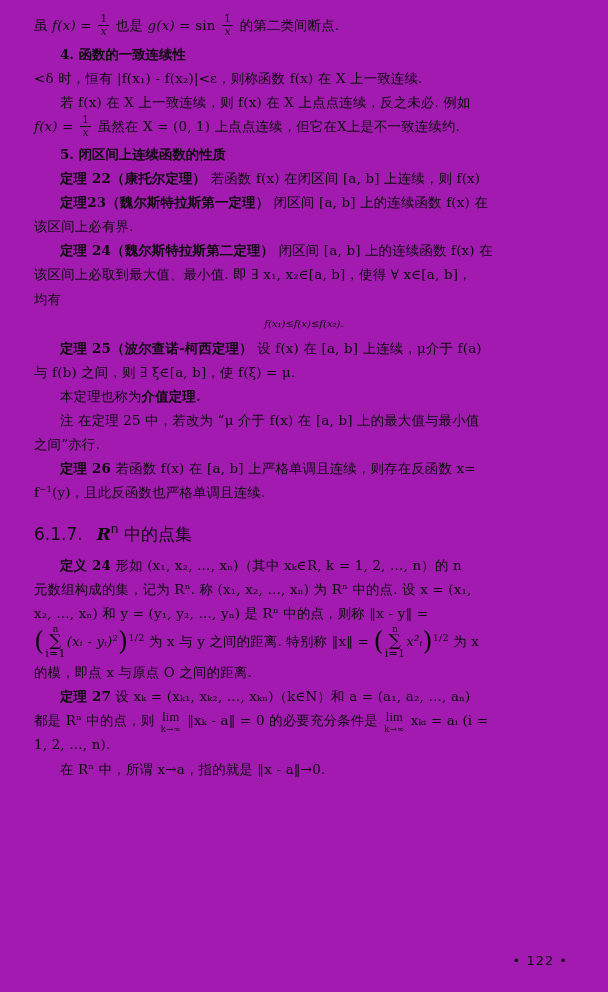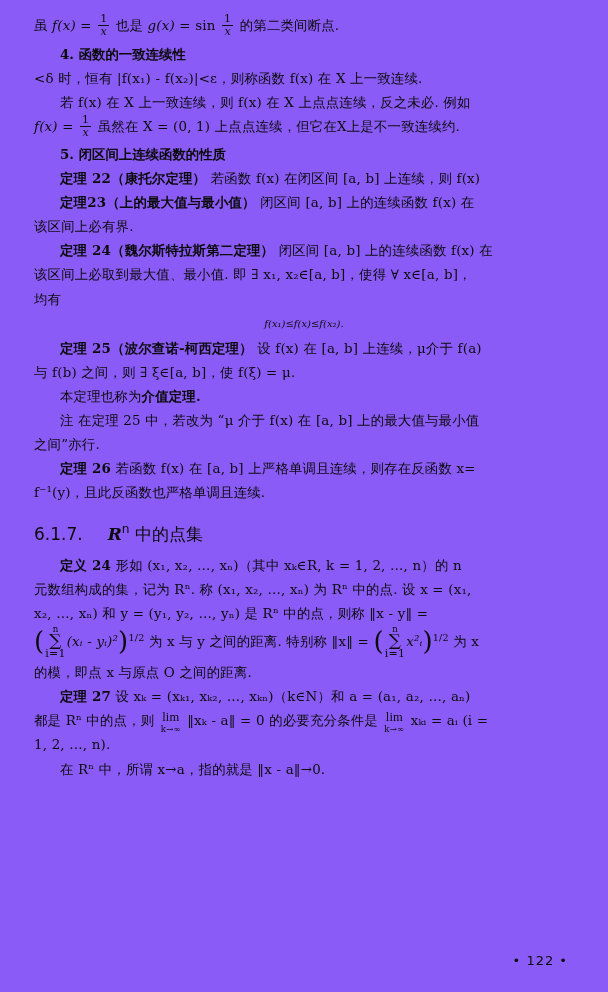--- a/index.html
+++ b/index.html
@@ -13,21 +13,21 @@
     position: relative;
     font-family: "DejaVu Serif", "Liberation Serif", serif;
     color: #0d0d0d;
     overflow: hidden;
   }
   .page {
     position: absolute;
     left: 0; top: 0;
     width: 608px;
     height: 992px;
-    background: #8b5cf6;
+    background: #a21caf;
     filter: contrast(1.02);
   }
   .content {
     position: absolute;
     left: 34px;
     top: 14px;
     width: 540px;
   }
   .para {
     font-size: 13.4px;
@@ -45,21 +45,21 @@
     margin: 4px 0 1px 0;
     text-indent: 26px;
   }
   .section-title {
     font-size: 17px;
     line-height: 1.6;
     margin: 16px 0 6px 0;
     font-family: "DejaVu Sans", "Liberation Sans", sans-serif;
     font-weight: normal;
   }
-  .section-title .secnum { margin-right: 25px; }
+  .section-title .secnum { margin-right: 14px; }
   .section-title .bb { font-weight: bold; font-style: italic; font-family: "DejaVu Serif", serif; }
   .centered {
     text-align: center;
     font-size: 10px;
     line-height: 2.2;
     margin: 2px 0;
   }
   .mi { font-style: italic; font-family: "DejaVu Serif","Liberation Serif",serif; }
   .frac {
     display: inline-block;
@@ -142,21 +142,21 @@
       <span> 虽然在 X = (0, 1) 上点点连续，但它在X上是不一致连续约.</span>
     </p>
 
     <p class="heading">5. 闭区间上连续函数的性质</p>
 
     <p class="para indent">
       <span class="bold">定理 22（康托尔定理）</span><span>  若函数 f(x) 在闭区间 [a, b] 上连续，则 f(x)</span>
     </p>
 
     <p class="para indent">
-      <span class="bold">定理23（上的最大值与最小值）</span><span>  闭区间 [a, b] 上的连续函数 f(x) 在</span>
+      <span class="bold">定理23（魏尔斯特拉斯第一定理）</span><span>  闭区间 [a, b] 上的连续函数 f(x) 在</span>
     </p>
     <p class="para">该区间上必有界.</p>
 
     <p class="para indent">
       <span class="bold">定理 24（魏尔斯特拉斯第二定理）</span><span>  闭区间 [a, b] 上的连续函数 f(x) 在</span>
     </p>
     <p class="para">该区间上必取到最大值、最小值. 即 ∃ x₁, x₂∈[a, b]，使得 ∀ x∈[a, b]，</p>
     <p class="para">均有</p>
     <p class="centered mi">f(x₁)≤f(x)≤f(x₂).</p>
 

